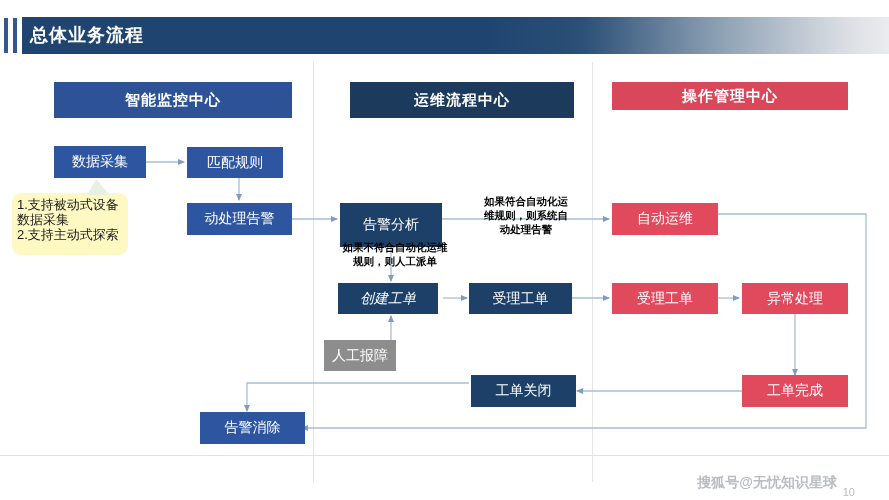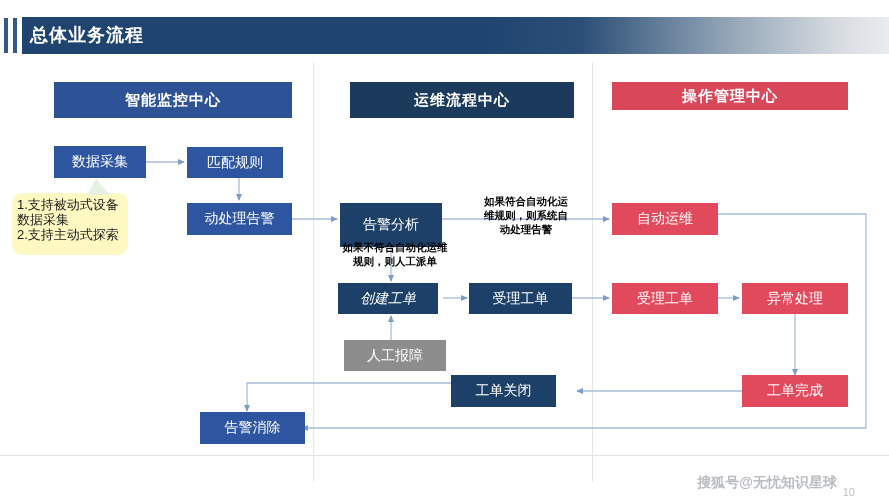--- a/index.html
+++ b/index.html
@@ -251,24 +251,24 @@
 
   <div class="node n-navy" style="left:340px;top:203px;width:102px;height:44px;">
     <span>告警分析</span>
   </div>
   <div class="node n-navy" style="left:338px;top:283px;width:100px;height:31px;font-style:italic;">
     <span>创建工单</span>
   </div>
   <div class="node n-navy" style="left:469px;top:283px;width:103px;height:31px;">
     <span>受理工单</span>
   </div>
-  <div class="node n-gray" style="left:344px;top:340px;width:102px;height:31px;">
+  <div class="node n-gray" style="left:324px;top:340px;width:72px;height:31px;">
     <span>人工报障</span>
   </div>
-  <div class="node n-navy" style="left:451px;top:375px;width:105px;height:32px;text-align:center;">
+  <div class="node n-navy" style="left:471px;top:375px;width:105px;height:32px;text-align:center;">
     <span>工单关闭</span>
   </div>
 
   <div class="node n-red" style="left:612px;top:203px;width:106px;height:32px;">
     <span>自动运维</span>
   </div>
   <div class="node n-red" style="left:612px;top:283px;width:106px;height:31px;">
     <span>受理工单</span>
   </div>
   <div class="node n-red" style="left:742px;top:283px;width:106px;height:31px;">

